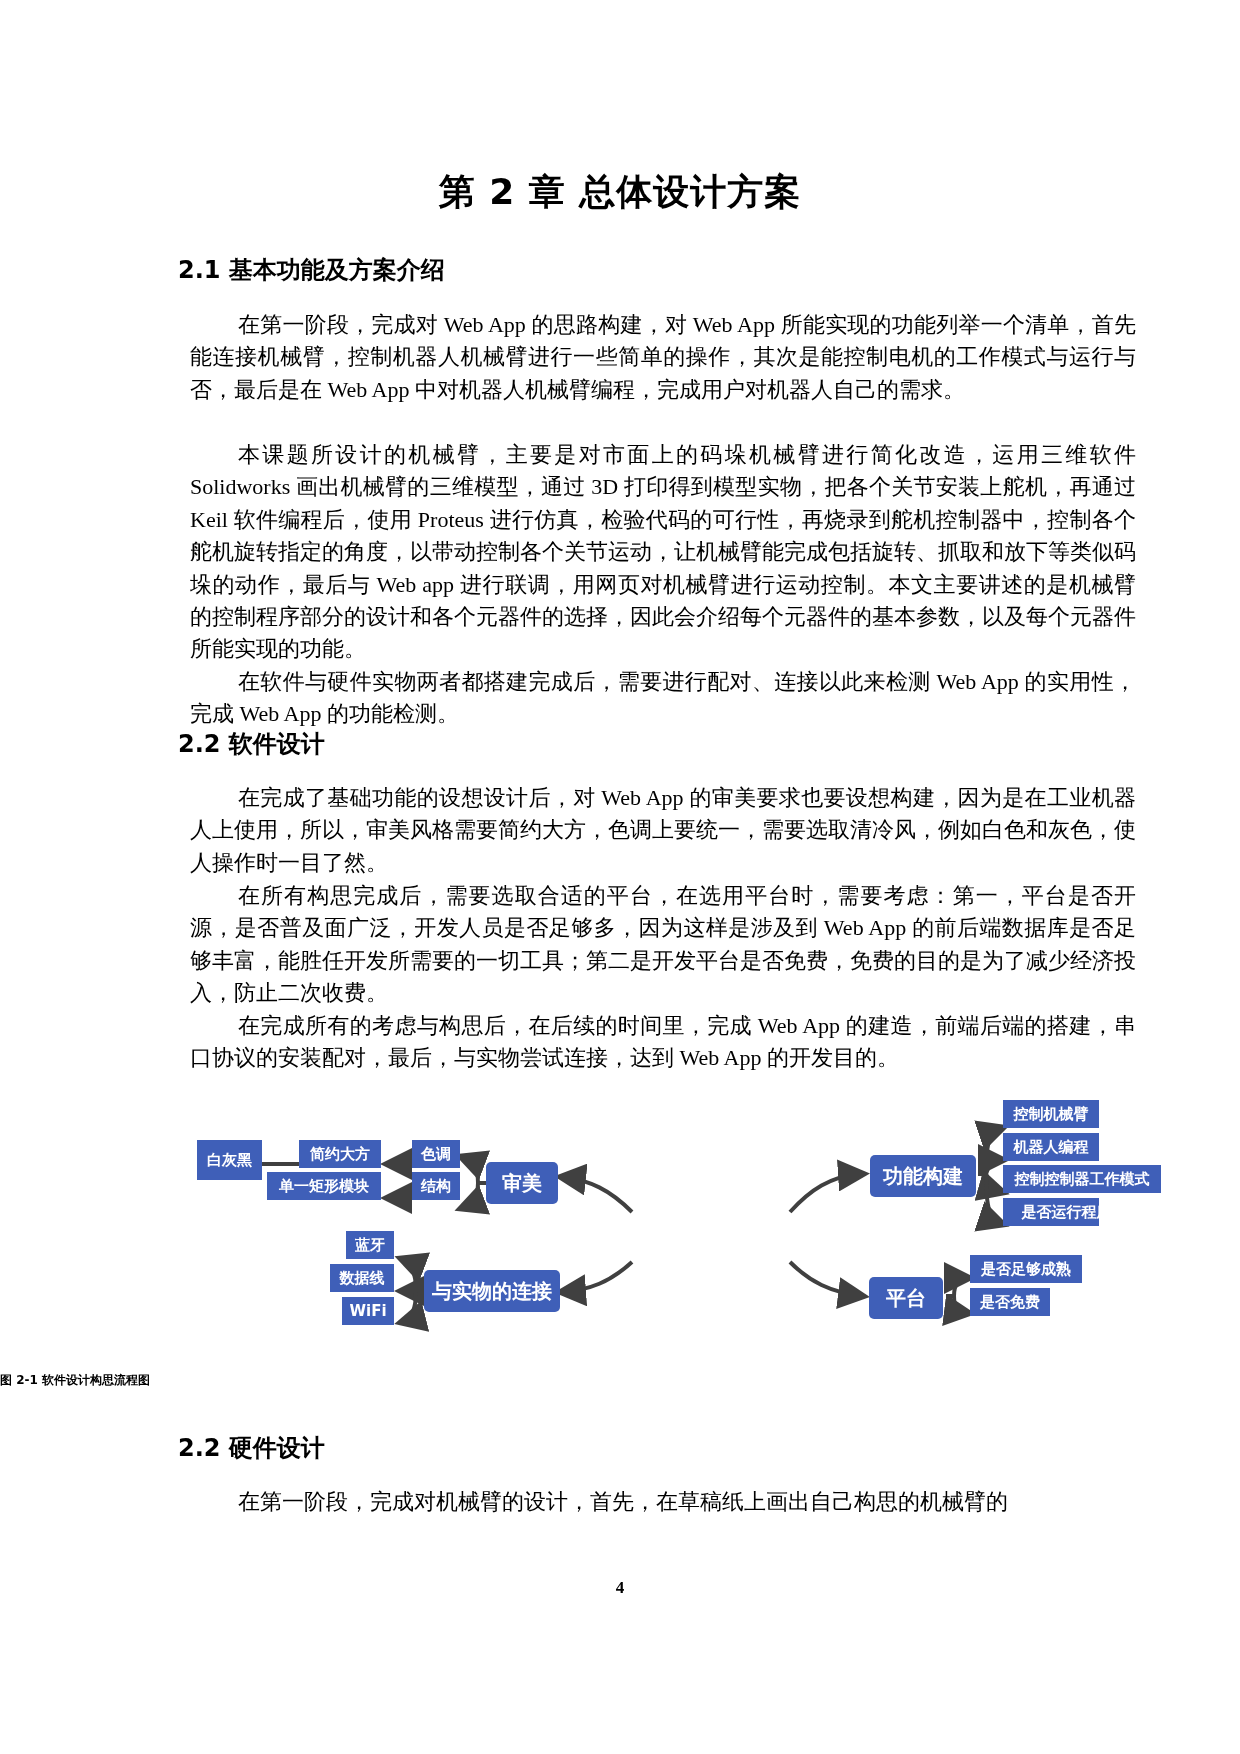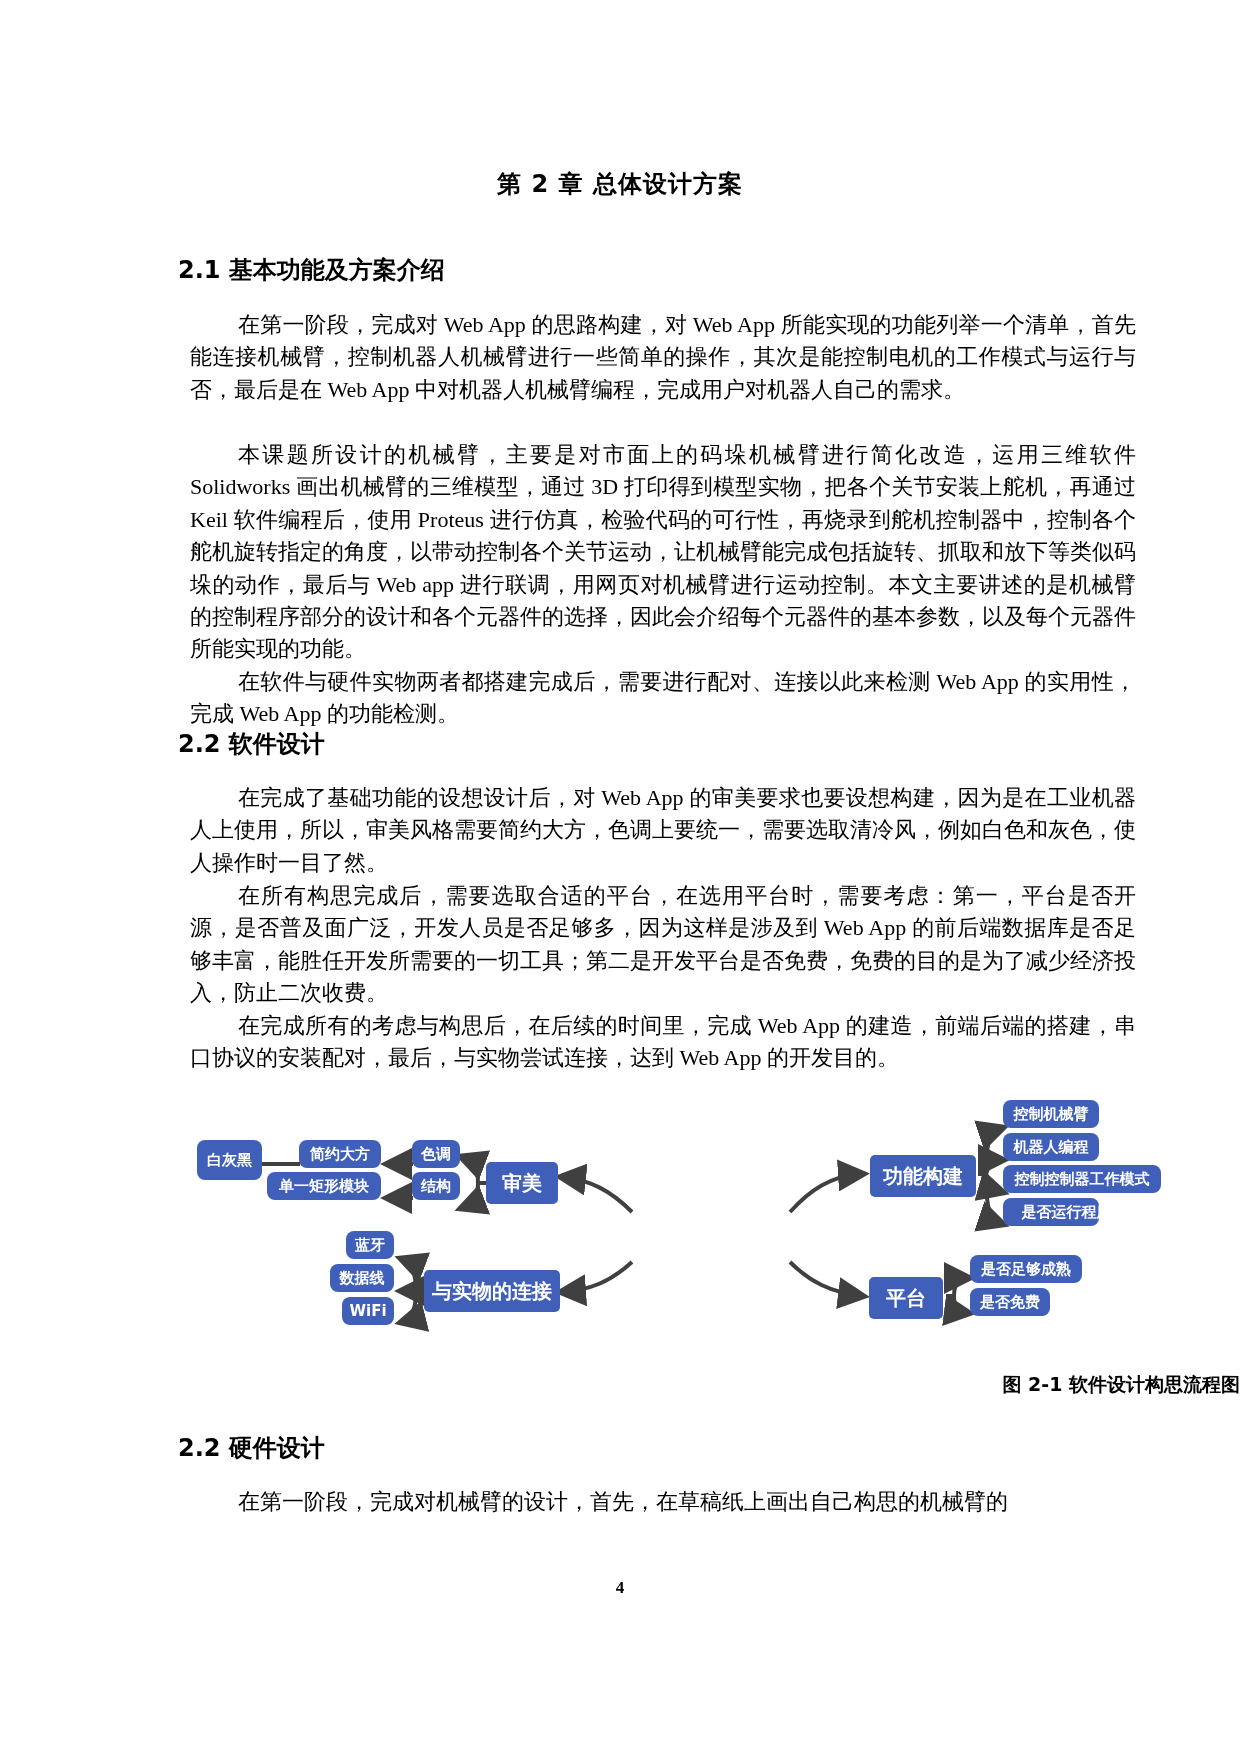--- a/index.html
+++ b/index.html
@@ -1,34 +1,34 @@
 <!DOCTYPE html>
 <html><head>
 <meta charset="utf-8">
 <style>
   html, body { margin: 0; padding: 0; background: #ffffff; }
   body { width: 1240px; height: 1754px; position: relative; overflow: hidden;
          font-family: "Liberation Serif", "DejaVu Serif", serif; color: #000; }
   .chapter-title { position: absolute; top: 168px; left: 0; width: 1240px; text-align: center;
-         font-family: "DejaVu Sans", sans-serif; font-weight: bold; font-size: 24px; letter-spacing: 1px; }
+         font-family: "DejaVu Sans", sans-serif; font-weight: bold; font-size: 36px; letter-spacing: 1px; }
   .section-title { position: absolute; left: 178px; font-family: "DejaVu Sans", sans-serif;
          font-weight: bold; font-size: 24px; }
   .para { position: absolute; left: 178px; width: 946px; font-size: 22px; line-height: 32.4px;
           text-align: justify; text-indent: 48px; margin: 12px; }
-  .caption { position: absolute; top: 1372px; left: 0; width: 1240px; text-align: right;
-          font-family: "DejaVu Sans", sans-serif; font-weight: bold; font-size: 19px; }
+  .caption { position: absolute; top: 1372px; left: 0; width: 1240px; text-align: left;
+          font-family: "DejaVu Sans", sans-serif; font-weight: bold; font-size: 12px; }
   .page-number { position: absolute; top: 1578px; left: 0; width: 1240px; text-align: center;
           font-weight: bold; font-size: 17px; }
   .diagram { position: absolute; left: 0; top: 0; width: 1240px; height: 1754px; pointer-events: none; }
   .node { position: absolute; background: #3F5FB8; color: #fff; font-family: "DejaVu Sans", sans-serif;
           font-weight: bold; font-size: 15px; display: flex; align-items: center; justify-content: center;
           white-space: nowrap; box-sizing: border-box; pointer-events: auto; }
   .node.branch { border-radius: 5px; font-size: 20px; }
   .node.center { border-radius: 32px; font-size: 17px; }
-  .node.leaf { border-radius: 8px; }
+  .node.leaf { border-radius: 0; }
 </style>
 </head>
 <body>
 
 <div class="chapter-title">第 2 章 总体设计方案</div>
 
 <div class="section-title" style="top:254px;">2.1 基本功能及方案介绍</div>
 <p class="para" style="top:297px;">在第一阶段，完成对 Web App 的思路构建，对 Web App 所能实现的功能列举一个清单，首先能连接机械臂，控制机器人机械臂进行一些简单的操作，其次是能控制电机的工作模式与运行与否，最后是在 Web App 中对机器人机械臂编程，完成用户对机器人自己的需求。</p>
 <p class="para" style="top:427px;">本课题所设计的机械臂，主要是对市面上的码垛机械臂进行简化改造，运用三维软件 Solidworks 画出机械臂的三维模型，通过 3D 打印得到模型实物，把各个关节安装上舵机，再通过 Keil 软件编程后，使用 Proteus 进行仿真，检验代码的可行性，再烧录到舵机控制器中，控制各个舵机旋转指定的角度，以带动控制各个关节运动，让机械臂能完成包括旋转、抓取和放下等类似码垛的动作，最后与 Web app 进行联调，用网页对机械臂进行运动控制。本文主要讲述的是机械臂的控制程序部分的设计和各个元器件的选择，因此会介绍每个元器件的基本参数，以及每个元器件所能实现的功能。</p>
 <p class="para" style="top:654px;">在软件与硬件实物两者都搭建完成后，需要进行配对、连接以此来检测 Web App 的实用性，完成 Web App 的功能检测。</p>

